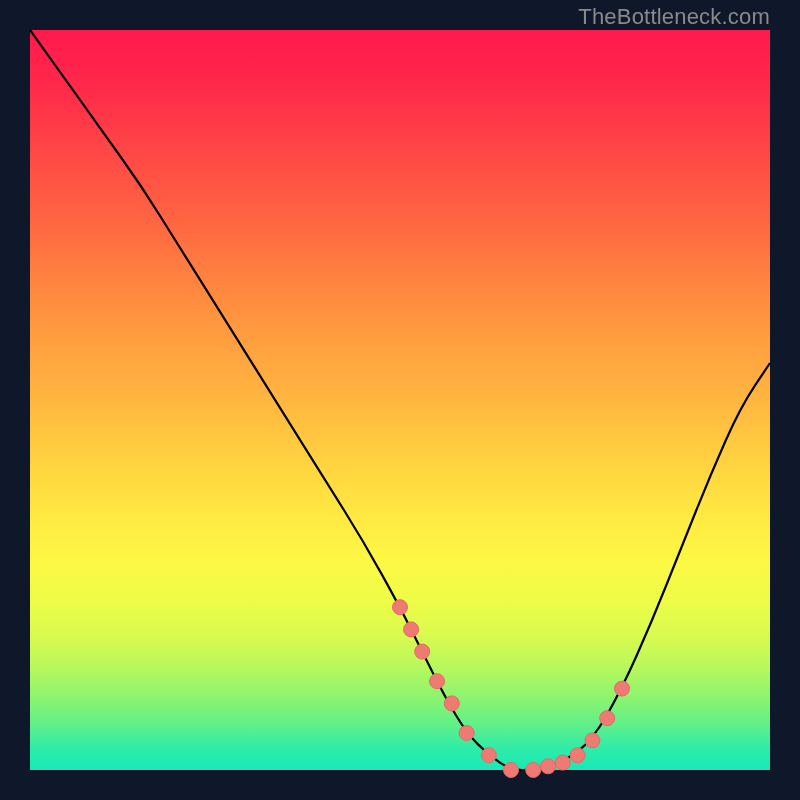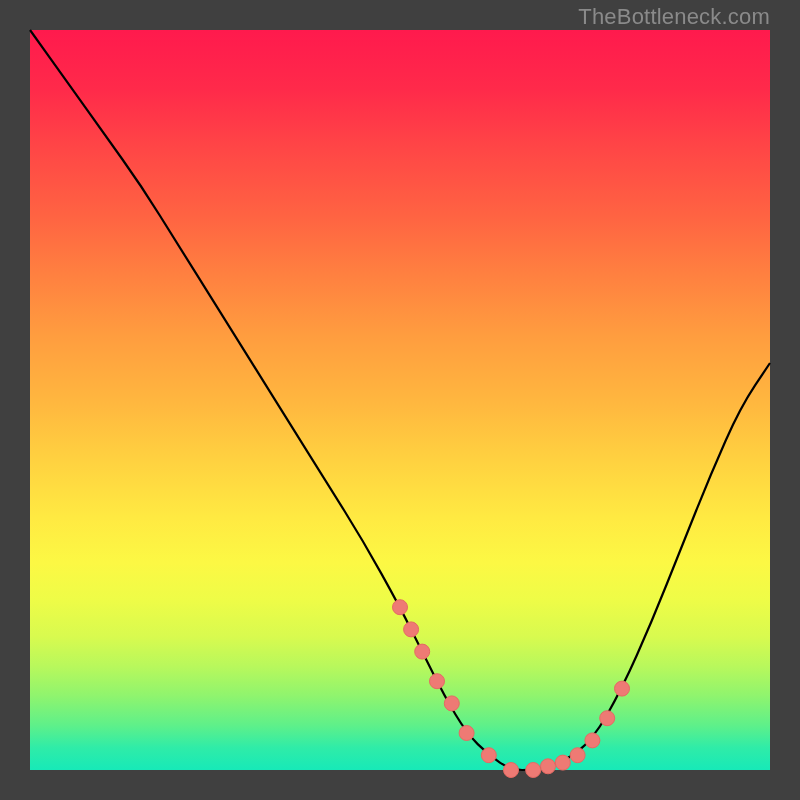--- a/index.html
+++ b/index.html
@@ -8,21 +8,21 @@
     width: 800px;
     height: 800px;
     background: #000;
     overflow: hidden;
     font-family: Arial, Helvetica, sans-serif;
   }
   .stage {
     position: relative;
     width: 800px;
     height: 800px;
-    background: #404040;
+    background: #0f172a;
   }
   .plot {
     position: absolute;
     left: 30px;
     top: 30px;
     width: 740px;
     height: 740px;
     background: linear-gradient(to bottom,
       #ff1a4d 0%,
       #ff2a4a 8%,

